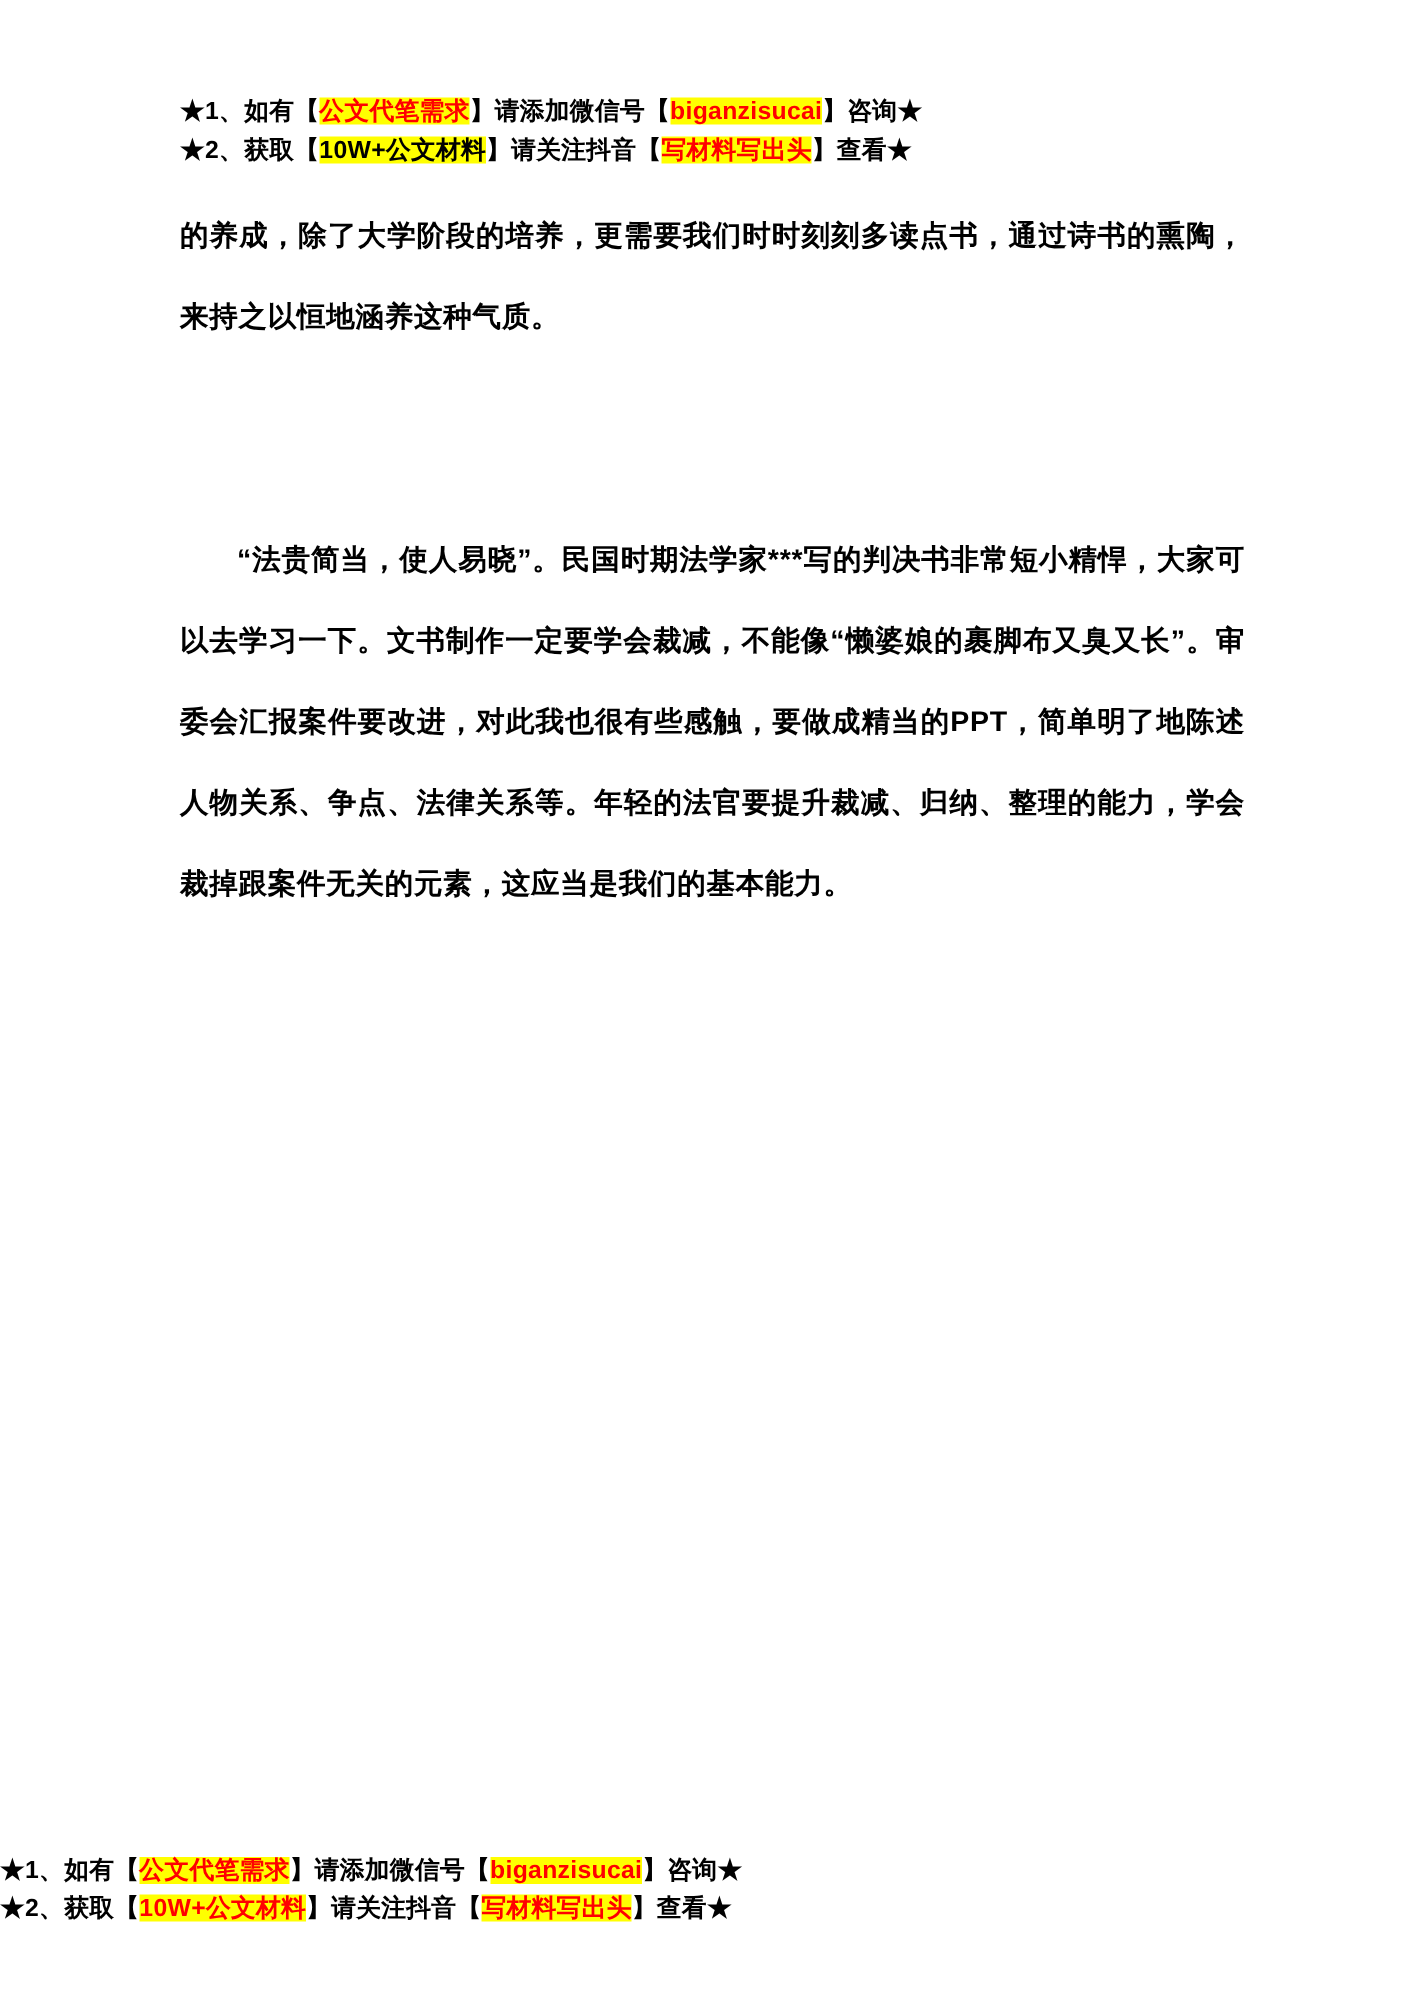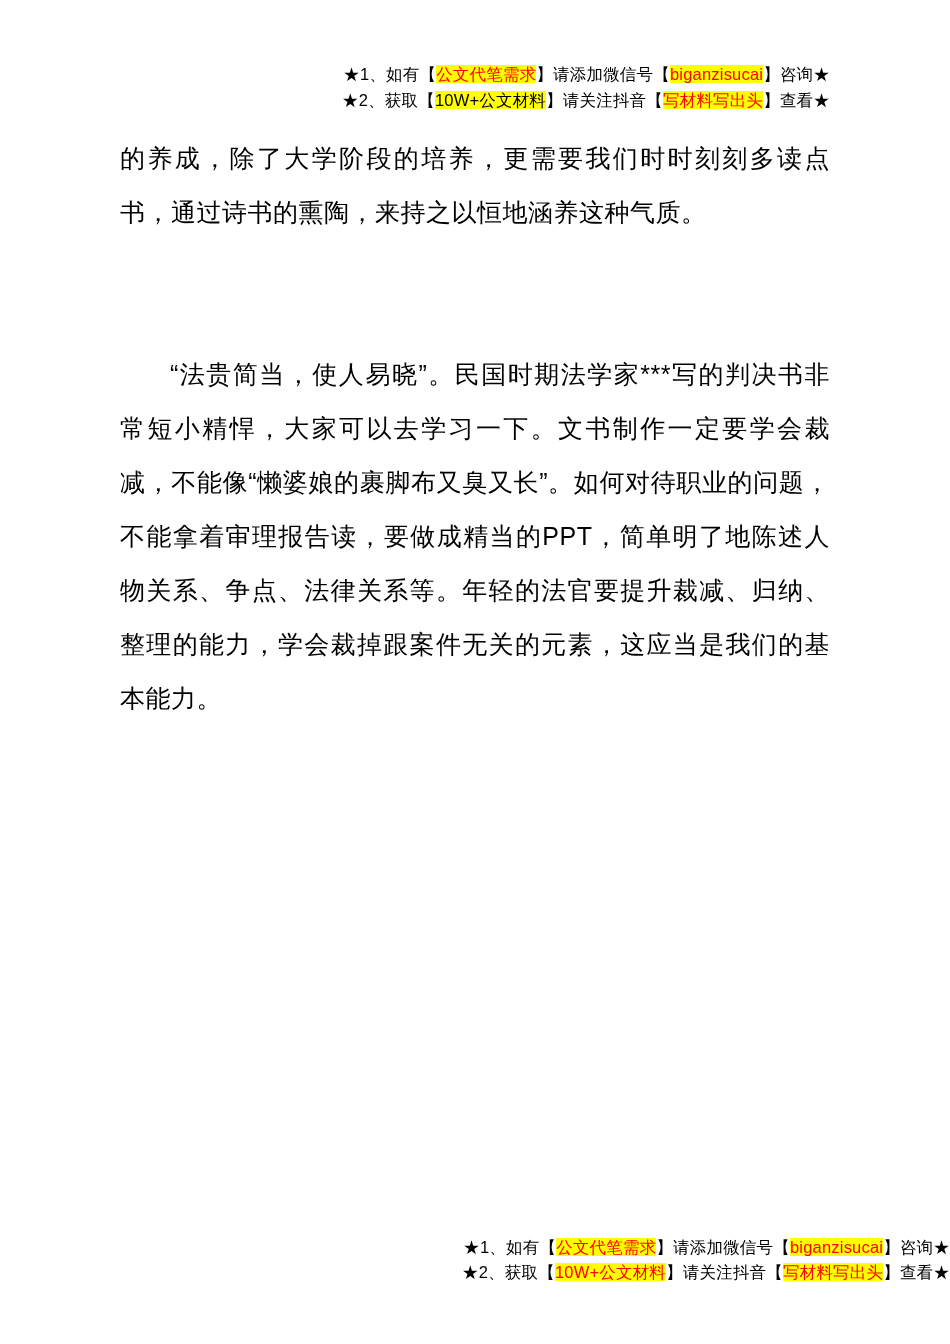--- a/index.html
+++ b/index.html
@@ -19,23 +19,23 @@
     width: 950px;
     height: 1344px;
     box-sizing: border-box;
     padding: 0 120px;
     position: relative;
     background: #ffffff;
   }
 
   
   .promo {
-    text-align: right;
+    text-align: left;
     font-size: 16.5px;
-    font-weight: normal;
+    font-weight: bold;
     line-height: 1.55;
     letter-spacing: 0.2px;
     white-space: nowrap;
   }
   .promo .line {
     display: block;
   }
   .promo-header {
     padding-top: 62px;
   }
@@ -56,26 +56,27 @@
   .star {
     color: #000000;
   }
 
   
   .doc-body {
     margin-top: 18px;
   }
   p.para {
     margin: 0;
-    font-size: 25px;
+    font-size: 19px;
     line-height: 54px;
     text-align: justify;
     text-justify: inter-ideograph;
     letter-spacing: 0.5px;
     font-family: "Liberation Sans", sans-serif;
+    font-weight: bold;
   }
   p.indent {
     text-indent: 2em;
   }
   .spacer-para {
     height: 54px;
   }
 </style>
 </head>
 <body>
@@ -88,21 +89,21 @@
     </span>
     <span class="line">
       <span class="star">★</span><span>2、获取</span><span>【</span><span class="hl-black">10W+公文材料</span><span>】</span><span>请关注抖音</span><span>【</span><span class="hl-red">写材料写出头</span><span>】</span><span>查看</span><span class="star">★</span>
     </span>
   </div>
 
   <div class="doc-body">
     <p class="para">的养成，除了大学阶段的培养，更需要我们时时刻刻多读点书，通过诗书的熏陶，来持之以恒地涵养这种气质。</p>
     <div class="spacer-para"></div>
     <div class="spacer-para"></div>
-    <p class="para indent">“法贵简当，使人易晓”。民国时期法学家***写的判决书非常短小精悍，大家可以去学习一下。文书制作一定要学会裁减，不能像“懒婆娘的裹脚布又臭又长”。如何对待职业的问题，不能拿着审理报告读，要做成精当的PPT，简单明了地陈述人物关系、争点、法律关系等。年轻的法官要提升裁减、归纳、整理的能力，学会裁掉跟案件无关的元素，这应当是我们的基本能力。</p>
+    <p class="para indent">“法贵简当，使人易晓”。民国时期法学家***写的判决书非常短小精悍，大家可以去学习一下。文书制作一定要学会裁减，不能像“懒婆娘的裹脚布又臭又长”。审委会汇报案件要改进，对此我也很有些感触，要做成精当的PPT，简单明了地陈述人物关系、争点、法律关系等。年轻的法官要提升裁减、归纳、整理的能力，学会裁掉跟案件无关的元素，这应当是我们的基本能力。</p>
   </div>
 
   <div class="promo promo-footer">
     <span class="line">
       <span class="star">★</span><span>1、如有</span><span>【</span><span class="hl-red">公文代笔需求</span><span>】</span><span>请添加微信号</span><span>【</span><span class="hl-red">biganzisucai</span><span>】</span><span>咨询</span><span class="star">★</span>
     </span>
     <span class="line">
       <span class="star">★</span><span>2、获取</span><span>【</span><span class="hl-red">10W+公文材料</span><span>】</span><span>请关注抖音</span><span>【</span><span class="hl-red">写材料写出头</span><span>】</span><span>查看</span><span class="star">★</span>
     </span>
   </div>

